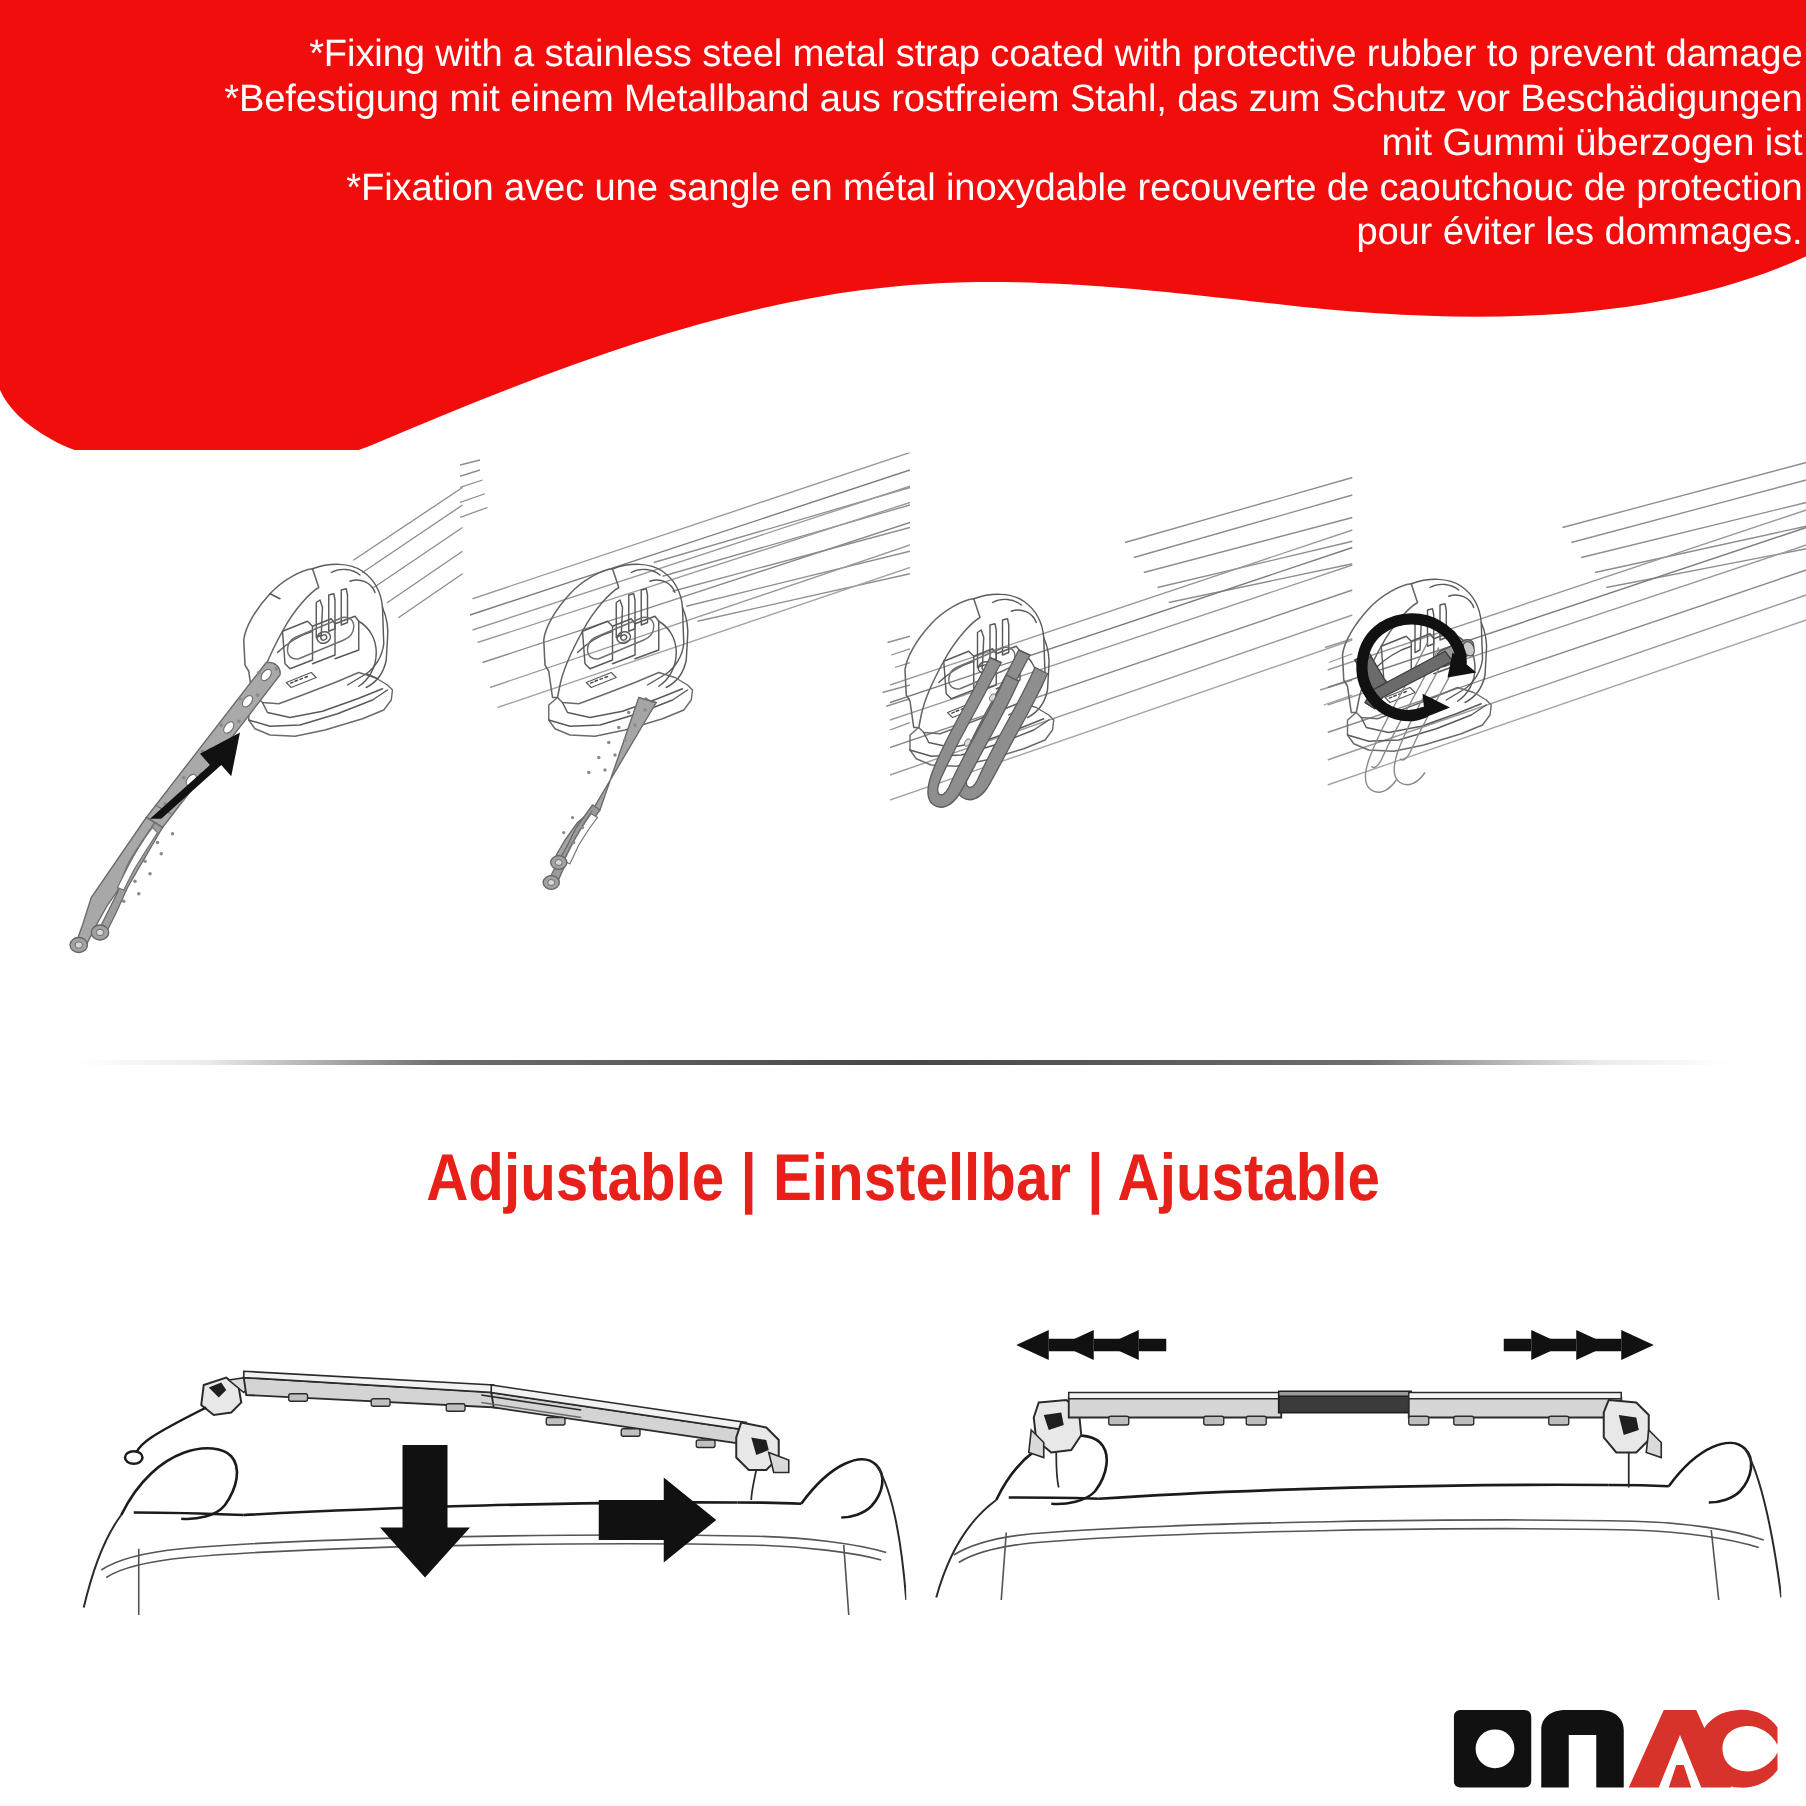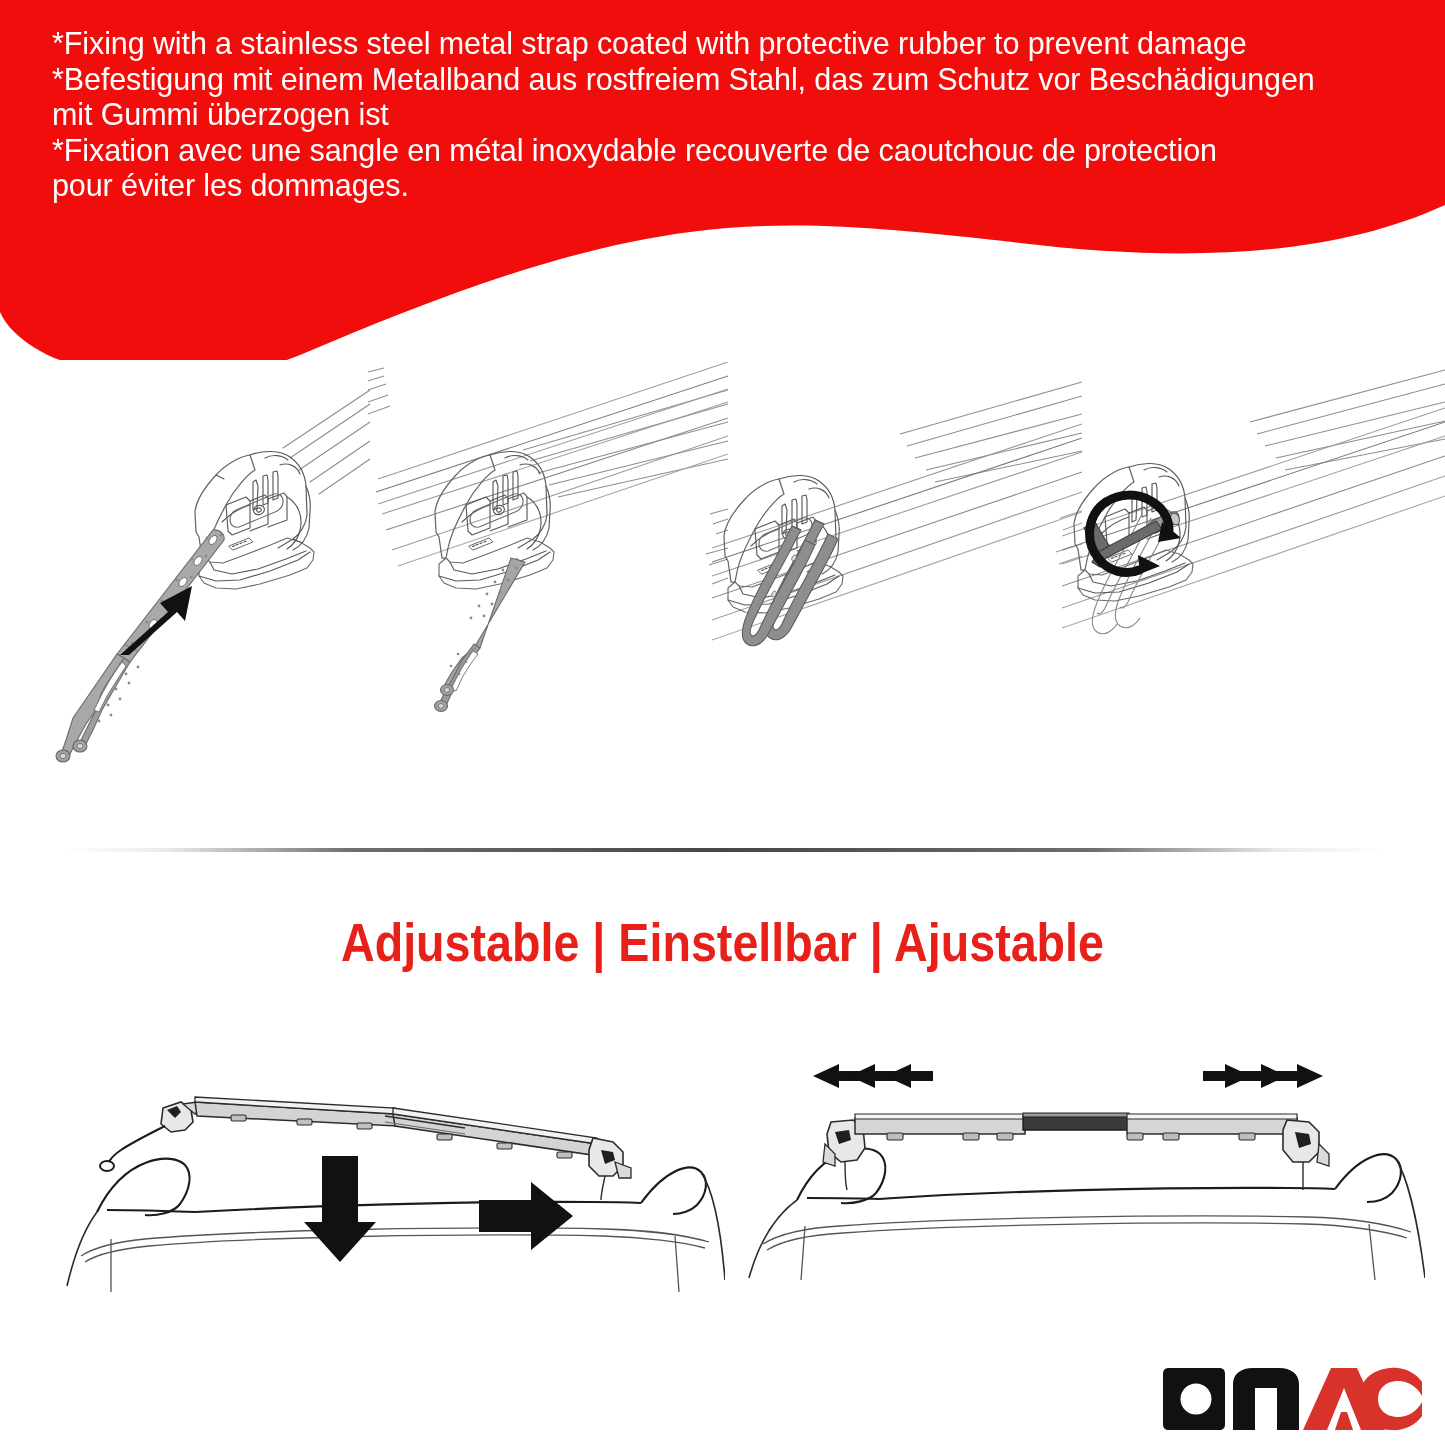--- a/index.html
+++ b/index.html
@@ -8,21 +8,21 @@
 
   #page { position:relative; width:1445px; height:1445px; background:#fff; }
 
   
   #banner { position:absolute; left:0; top:0; width:1445px; height:360px; }
   #banner svg { position:absolute; left:0; top:0; }
   #banner-text {
     position:absolute; left:52px; top:26px; width:1390px;
     color:#ffffff; font-size:30.5px; line-height:35.5px;
     font-family:"Liberation Sans", sans-serif; font-weight:400;
-    letter-spacing:-0.1px; white-space:pre-wrap;
+    letter-spacing:-0.1px; white-space:pre-wrap;text-align:right;
   }
 
   
   #steps { position:absolute; left:0; top:362px; width:1445px; height:480px; }
   .step { position:absolute; top:0; height:480px; }
   .step svg { display:block; }
   #step1 { left:10px;  width:360px; }
   #step2 { left:368px; width:360px; }
   #step3 { left:712px; width:370px; }
   #step4 { left:1062px;width:383px; }

